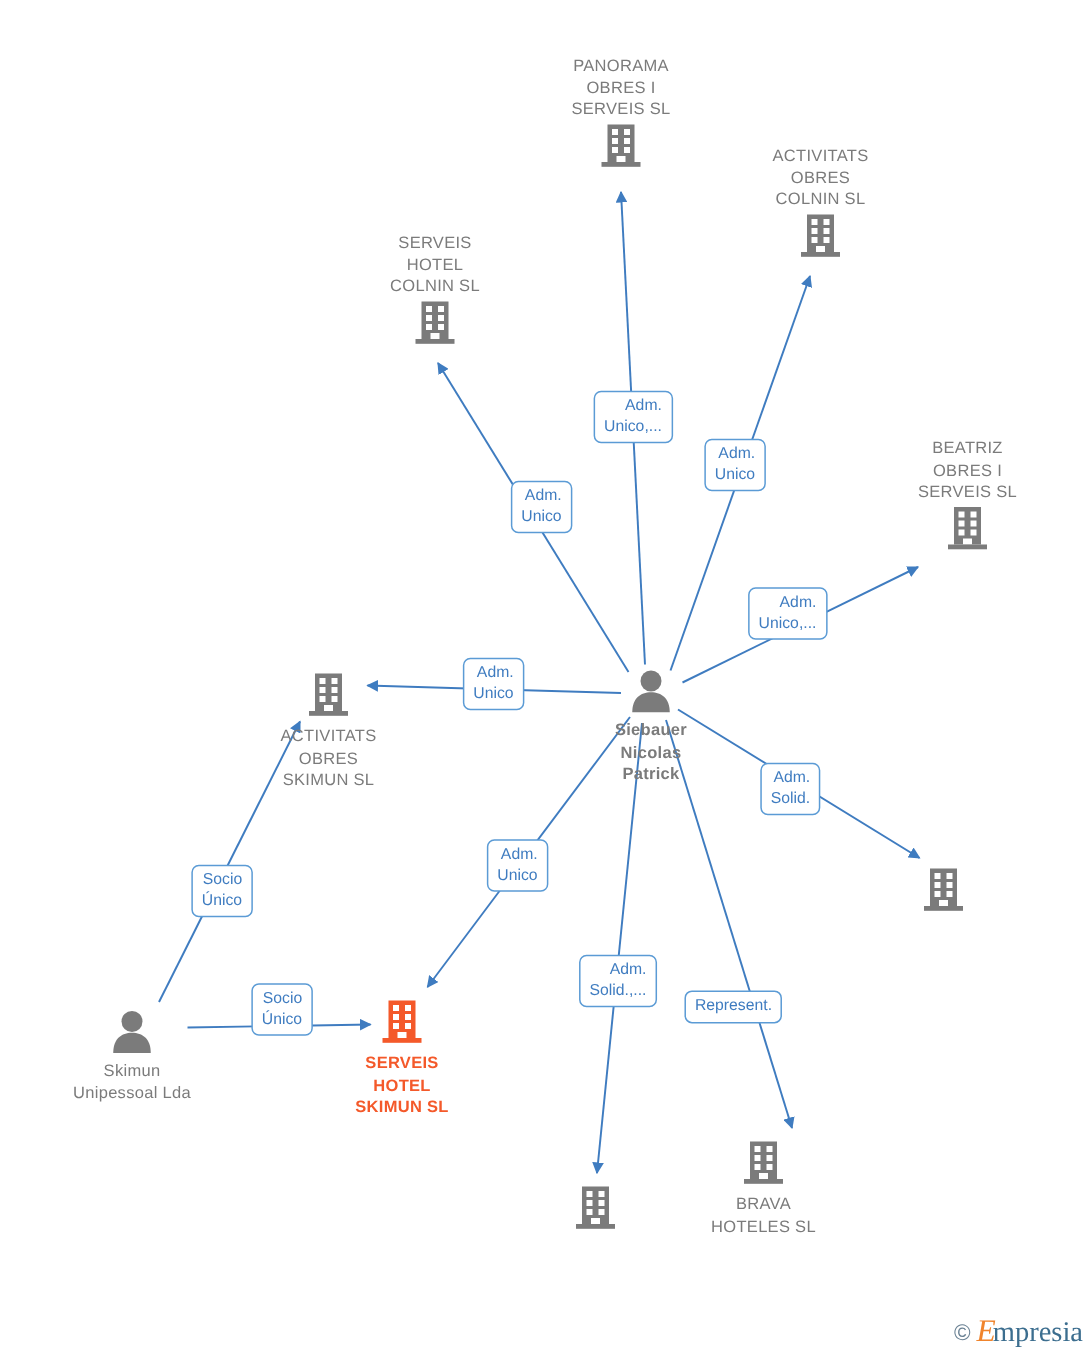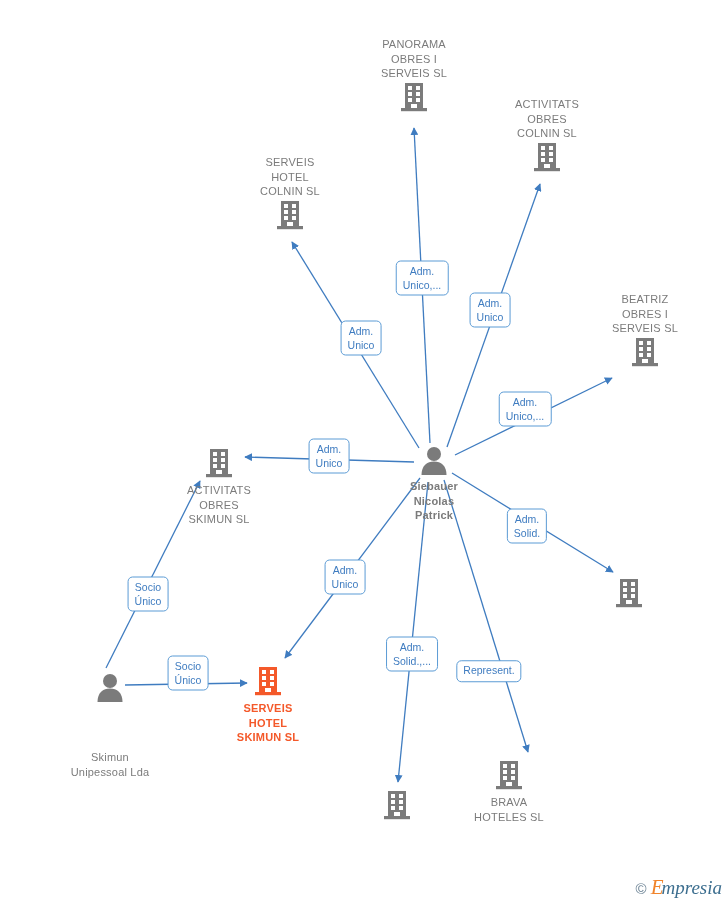--- a/index.html
+++ b/index.html
@@ -11,30 +11,30 @@
   .node{position:absolute;display:flex;flex-direction:column;align-items:center;}
   .node .glyph{display:block;}
   .node .label{font-size:11px;line-height:14.5px;color:#7b7b7b;text-align:center;
                 white-space:pre-line;letter-spacing:.2px;}
   .node.person .label{color:#7b7b7b;}
   .node.highlight .label{color:#f4592a;font-weight:bold;}
   .node.labeltop{flex-direction:column-reverse;}
 
   .edge-label{position:absolute;background:#ffffff;border:1.2px solid #5b9bd5;
               border-radius:5px;color:#3f7cc0;font-size:10.5px;line-height:13.5px;
-              text-align:center;padding:3px 6px;white-space:pre-line;
+              text-align:right;padding:3px 6px;white-space:pre-line;
               box-sizing:border-box;}
 
   .watermark{position:absolute;right:6px;bottom:6px;display:flex;align-items:center;
              gap:4px;font-size:17px;}
   .watermark .copy{color:#6b8294;font-size:15px;}
   .watermark .wm-e{color:#f0842c;font-family:"Liberation Serif","DejaVu Serif",serif;
                    font-style:italic;font-size:21px;line-height:21px;}
   .watermark .wm-rest{color:#3c6e8f;font-family:"Liberation Serif","DejaVu Serif",serif;
-                      font-style:italic;font-size:19px;line-height:19px;margin-left:-2px;}
+                      font-size:19px;line-height:19px;margin-left:-2px;}
 </style>
 </head>
 <body>
 
 <div id="canvas">
 
   <svg class="edges" viewBox="0 0 728 905" xmlns="http://www.w3.org/2000/svg">
     <defs>
       <marker id="arw" viewBox="0 0 10 10" refX="9" refY="5" markerWidth="6" markerHeight="6" orient="auto-start-reverse">
         <path d="M 0 0 L 10 5 L 0 10 z" fill="#3f7cc0"></path>
@@ -151,21 +151,21 @@
             <rect x="9" y="5" width="4" height="4" fill="#fff"></rect>
             <rect x="17" y="5" width="4" height="4" fill="#fff"></rect>
             <rect x="9" y="11" width="4" height="4" fill="#fff"></rect>
             <rect x="17" y="11" width="4" height="4" fill="#fff"></rect>
             <rect x="9" y="17" width="4" height="4" fill="#fff"></rect>
             <rect x="17" y="17" width="4" height="4" fill="#fff"></rect>
             <rect x="12" y="23" width="6" height="4" fill="#fff"></rect>
             <rect x="2" y="27" width="26" height="3.2" fill="#7b7b7b"></rect>
           </svg></span>
       </div>
-      <div class="node person" style="left: 50px; width: 120px; top: 672px; gap: 44px;">
+      <div class="node person" style="left: 28px; width: 120px; top: 672px;">
         <span class="glyph"><svg width="28" height="30" viewBox="0 0 28 30">
             <circle cx="14" cy="9" r="7" fill="#7b7b7b"></circle>
             <path d="M1.5 30 C1.5 20.5 7 16.5 14 16.5 C21 16.5 26.5 20.5 26.5 30 Z" fill="#7b7b7b"></path>
           </svg></span>
         <span class="label">Skimun
 Unipessoal Lda</span>
       </div>
       <div class="node company highlight" style="left: 208px; width: 120px; top: 665px;">
         <span class="glyph"><svg width="30" height="32" viewBox="0 0 30 32">
             <rect x="6" y="2" width="18" height="25" fill="#f4592a"></rect>

